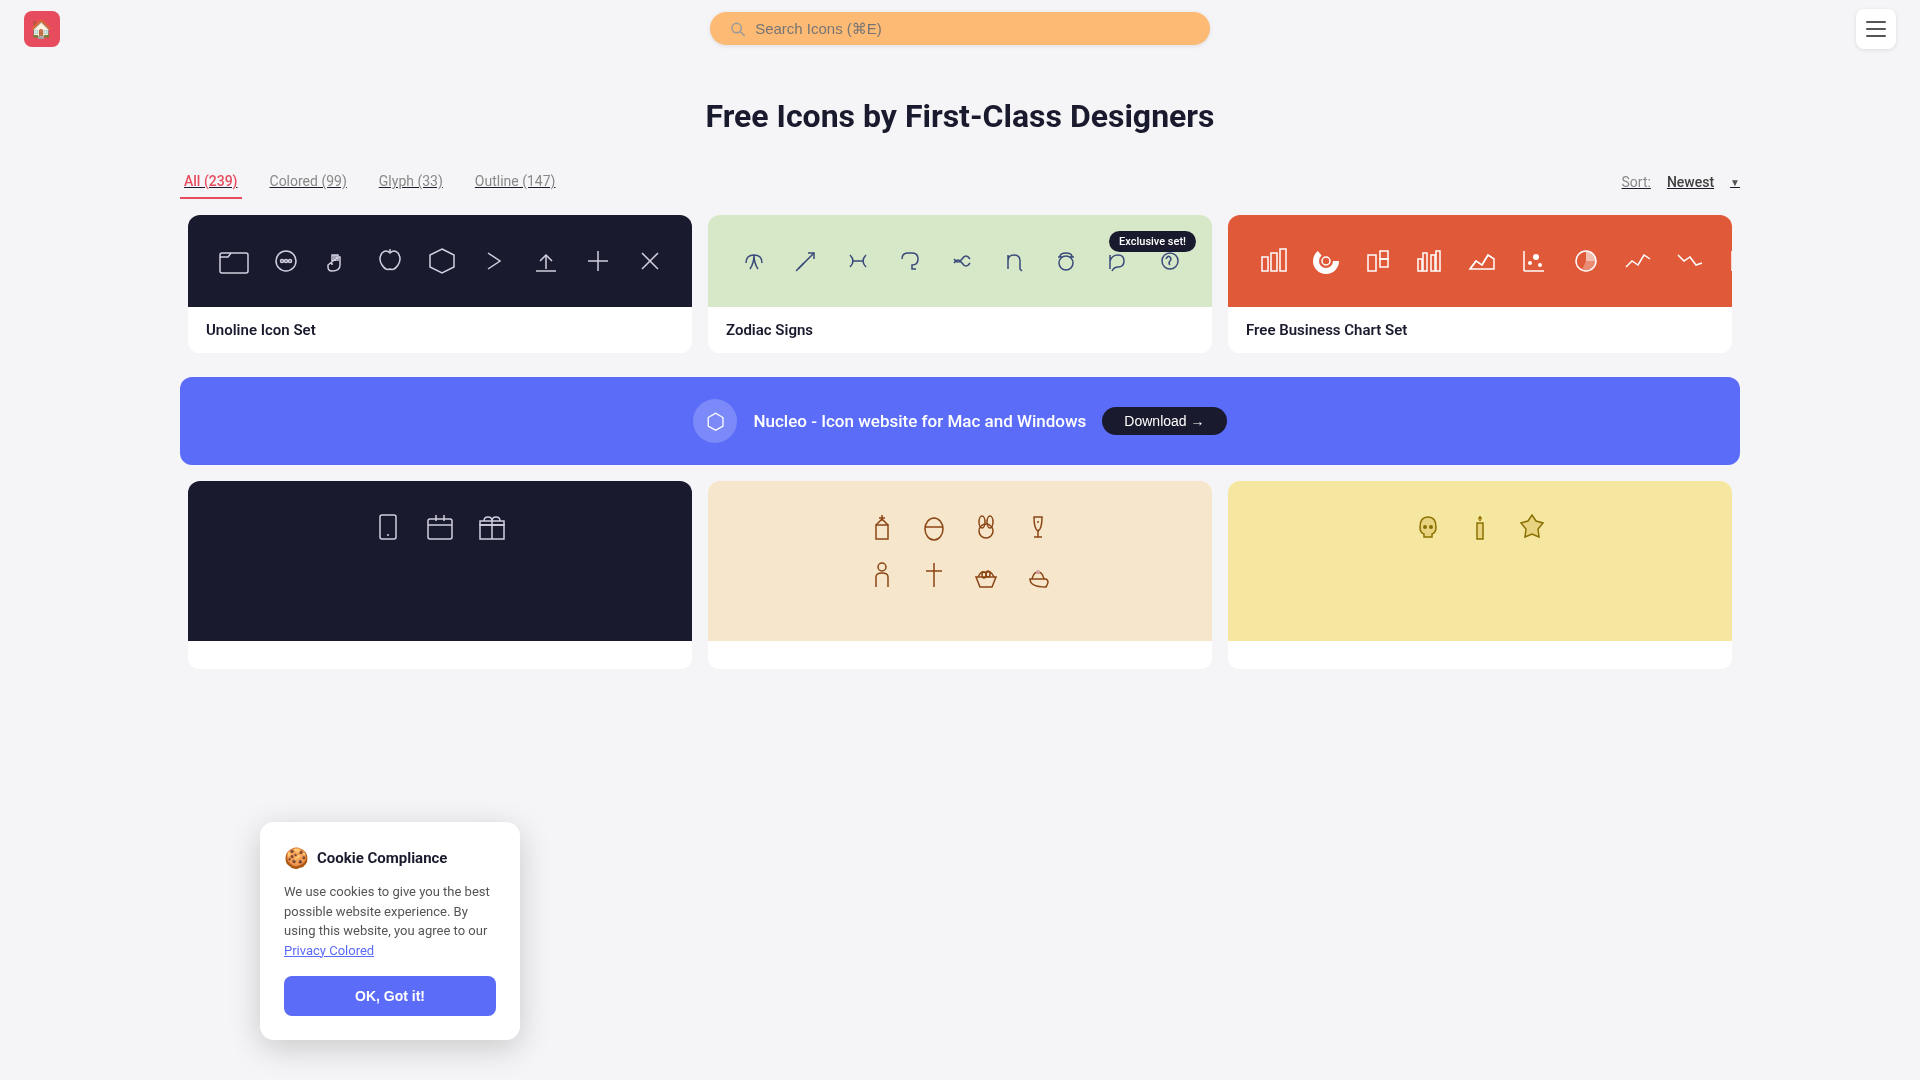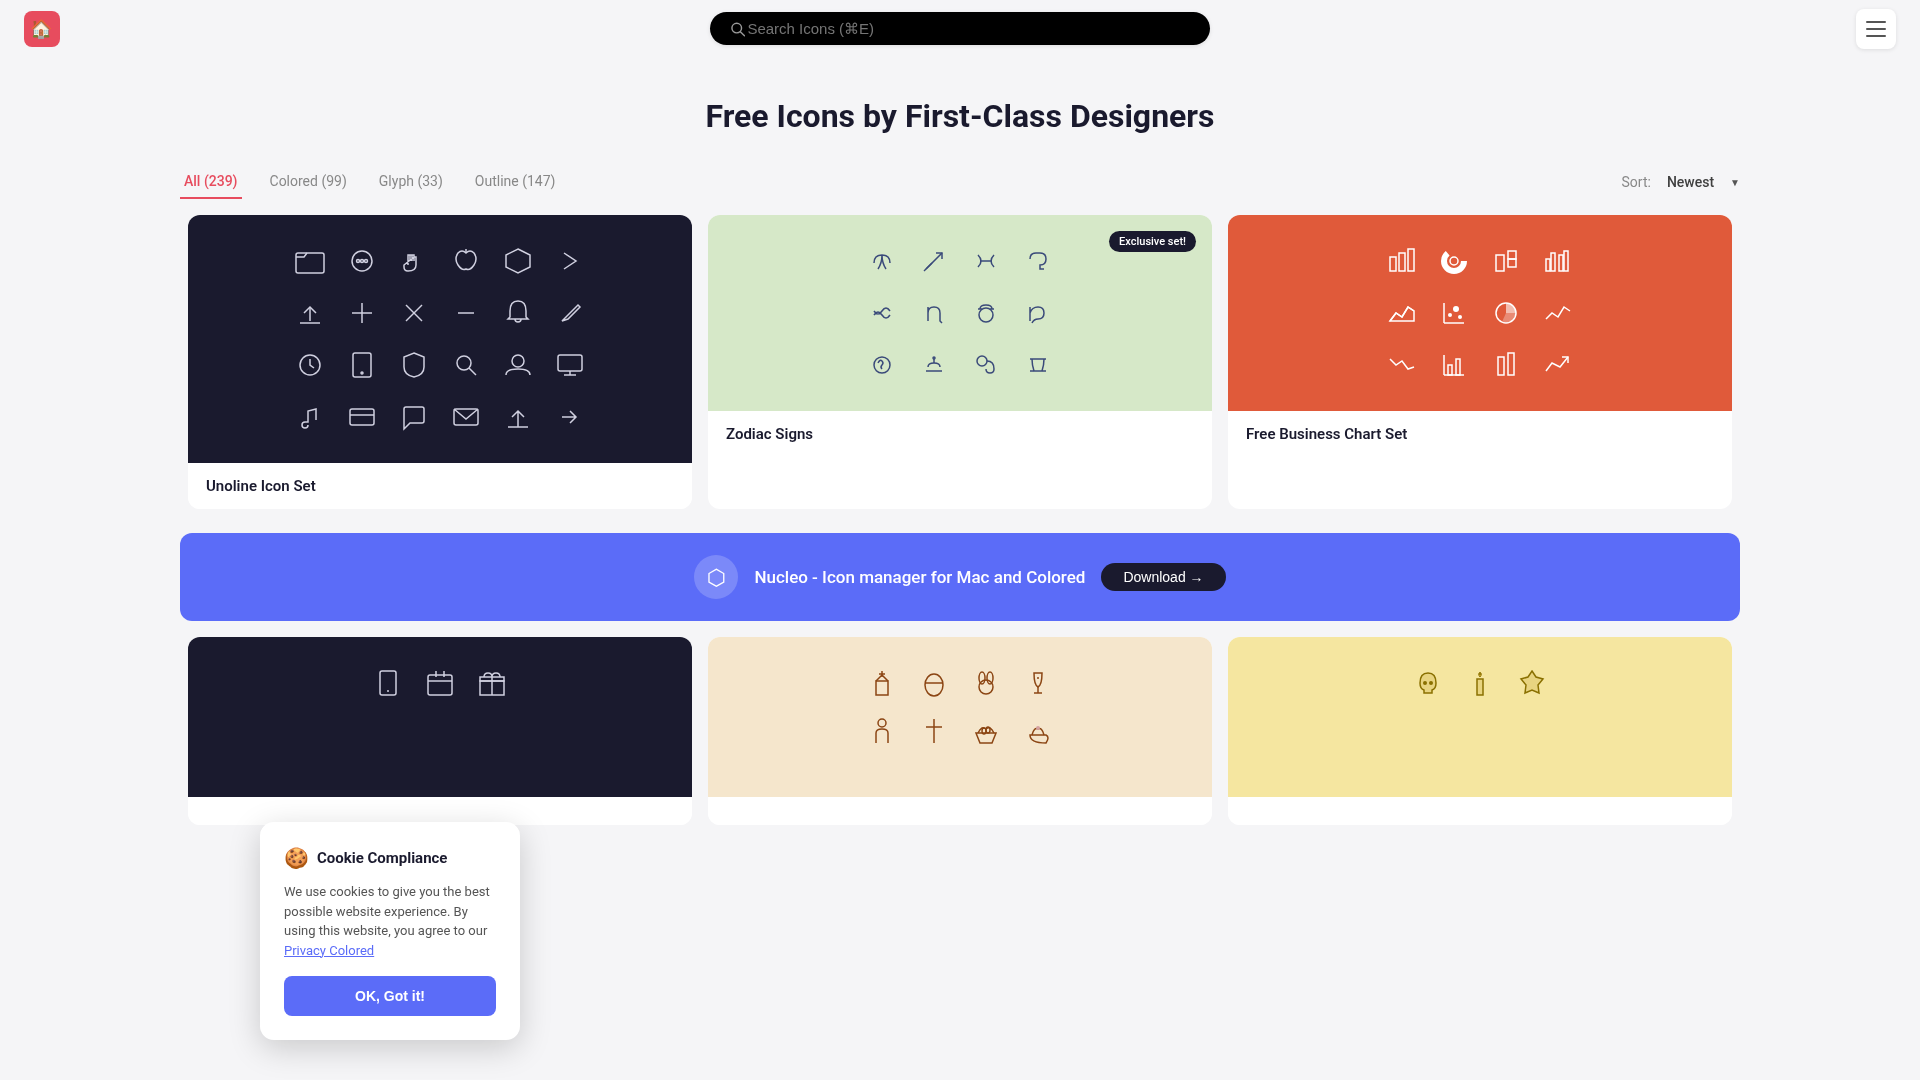--- a/index.html
+++ b/index.html
@@ -2,45 +2,45 @@
 <html><head>
   <meta charset="utf-8">
   <style>
     * { box-sizing: border-box; margin: 0; padding: 0; }
     body { font-family: -apple-system, BlinkMacSystemFont, 'Segoe UI', Roboto, sans-serif; background: #f5f5f7; color: #1a1a2e; }
 
     
     .header { display: flex; align-items: center; justify-content: center; padding: 12px 24px; background: #f5f5f7; position: relative; }
     .logo { position: absolute; left: 24px; top: 50%; transform: translateY(-50%); width: 36px; height: 36px; background: #e74c5e; border-radius: 8px; display: flex; align-items: center; justify-content: center; cursor: pointer; }
     .logo-icon { color: white; font-size: 18px; }
-    .search-bar { display: flex; align-items: center; background: #000000; border-radius: 24px; padding: 8px 20px; width: 500px; box-shadow: 0 1px 4px rgba(0,0,0,0.1); gap: 2px; }
+    .search-bar { display: flex; align-items: center; background: #fdba74; border-radius: 24px; padding: 8px 20px; width: 500px; box-shadow: 0 1px 4px rgba(0,0,0,0.1); gap: 10px; }
     .search-bar input { border: none; outline: none; font-size: 15px; color: #666; width: 100%; background: transparent; }
     .menu-btn { position: absolute; right: 24px; top: 50%; transform: translateY(-50%); width: 40px; height: 40px; border: none; background: white; border-radius: 8px; cursor: pointer; display: flex; flex-direction: column; align-items: center; justify-content: center; gap: 5px; box-shadow: 0 1px 4px rgba(0,0,0,0.1); }
     .menu-line { width: 20px; height: 2px; background: #555; border-radius: 1px; }
 
     
     .page-title-area { text-align: center; padding: 40px 20px 30px; }
     .page-title { font-size: 32px; font-weight: 700; color: #1a1a2e; }
 
     
-    .filters-area { display: flex; align-items: center; justify-content: space-between; padding: 0 180px 16px; }
+    .filters-area { display: flex; align-items: center; justify-content: space-between; padding: 0 180px 16px; text-decoration: underline; }
     .tabs { display: flex; gap: 0; }
     .tab { padding: 8px 4px; margin-right: 24px; font-size: 14px; color: #888; cursor: pointer; border-bottom: 2px solid transparent; text-decoration: none; }
     .tab.active { color: #e74c5e; border-bottom: 2px solid #e74c5e; font-weight: 500; }
     .sort-area { display: flex; align-items: center; gap: 16px; font-size: 14px; color: #666; }
     .sort-label { color: #888; }
     .sort-value { color: #404040; font-weight: 500; cursor: pointer; }
     .chevron { font-size: 10px; color: #555; }
 
     
     .icon-grid { display: grid; grid-template-columns: repeat(3, 1fr); gap: 0; padding: 0 180px; }
 
     
     .icon-card { border-radius: 12px; overflow: hidden; background: white; margin: 0 8px 16px; }
-    .icon-card-preview { position: relative; padding: 30px; display: flex; flex-direction: column; gap: 20px; }
+    .icon-card-preview { position: relative; padding: 30px; display: flex; gap: 20px; }
     .icon-card-preview.dark { background: #1a1a2e; }
     .icon-card-preview.green { background: #d6e8c8; }
     .icon-card-preview.orange { background: #e05a3a; }
     .icon-row { display: flex; gap: 20px; justify-content: center; align-items: center; }
     .icon-card-label { padding: 14px 18px; font-weight: 600; font-size: 15px; color: #1a1a2e; background: white; }
 
     
     .exclusive-badge { position: absolute; top: 16px; right: 16px; background: #1a1a2e; color: white; font-size: 11px; padding: 4px 10px; border-radius: 12px; font-weight: 500; }
 
     
@@ -349,21 +349,21 @@
     </div>
     <div class="icon-card-label">Free Business Chart Set</div>
   </div>
 
 </div>
 
 <div class="banner">
   <div class="banner-logo">
     <span style="color:white;font-size:22px;">⬡</span>
   </div>
-  <span class="banner-text">Nucleo - Icon manager for Mac and Colored</span>
+  <span class="banner-text">Nucleo - Icon website for Mac and Windows</span>
   <button class="banner-btn">Download →</button>
 </div>
 
 <div class="bottom-grid">
 
   <div class="bottom-card">
     <div class="bottom-card-preview dark2">
       <div class="icon-row">
         <svg class="svg-icon" viewBox="0 0 32 32">
             <rect x="8" y="4" width="16" height="24" rx="2" class="outline-icon"></rect>

